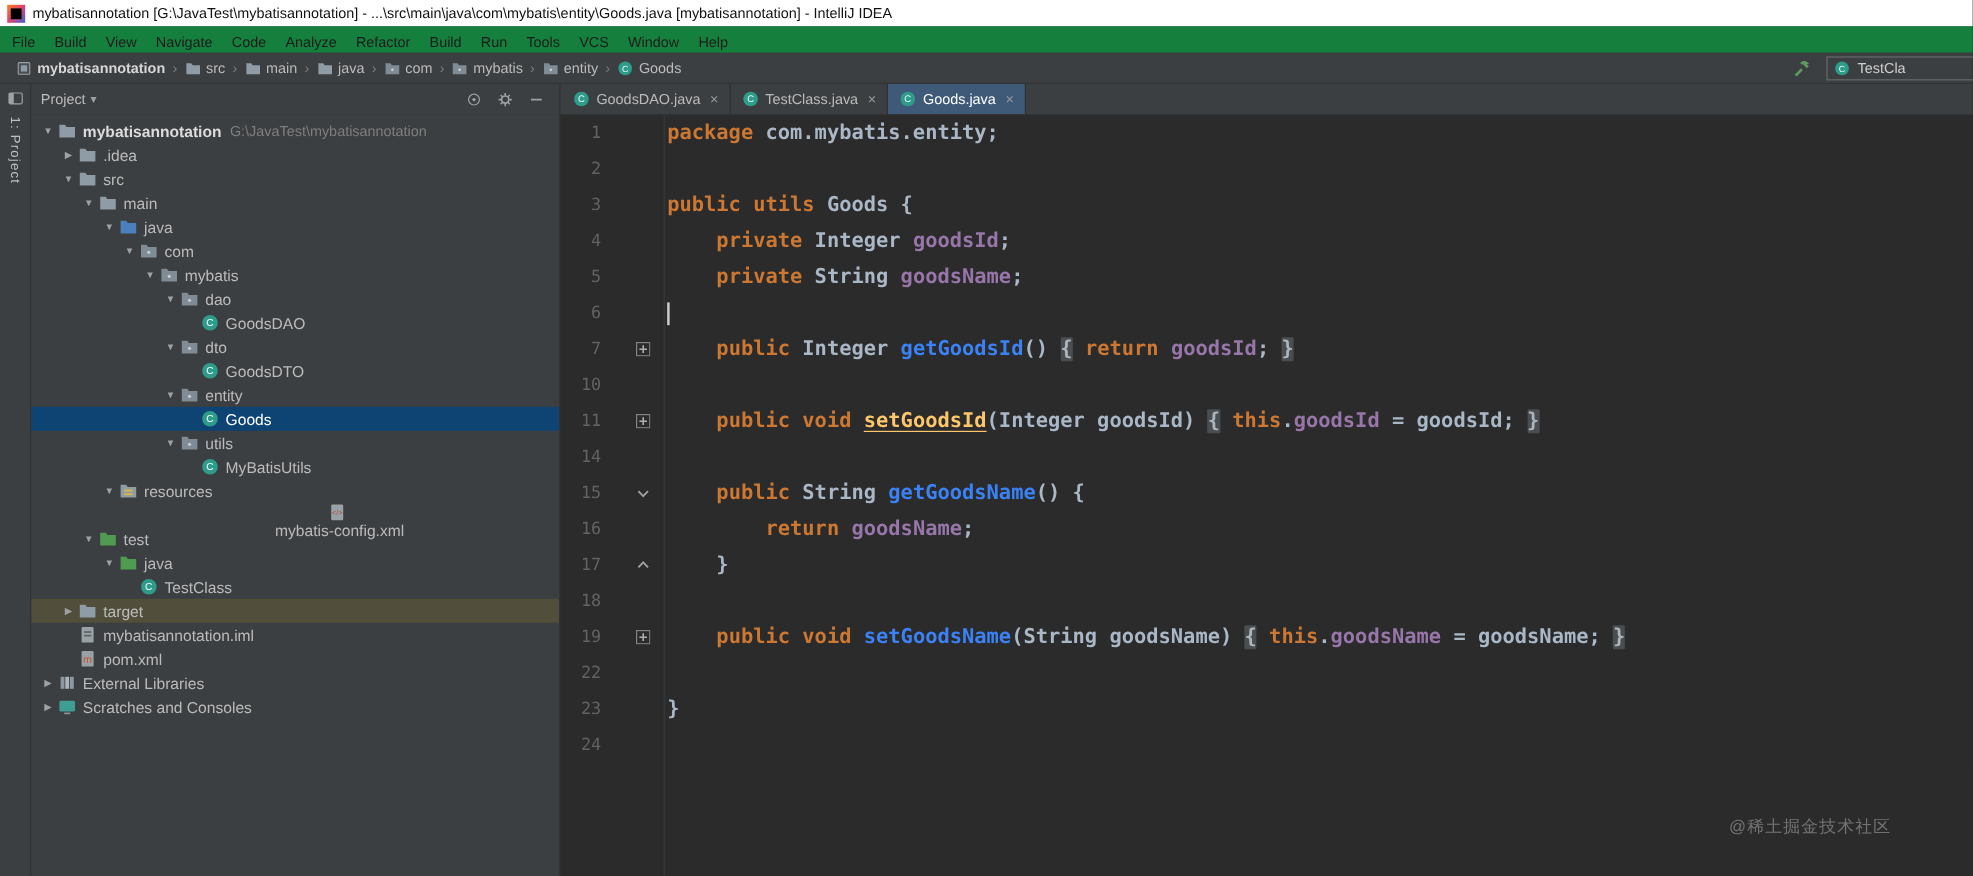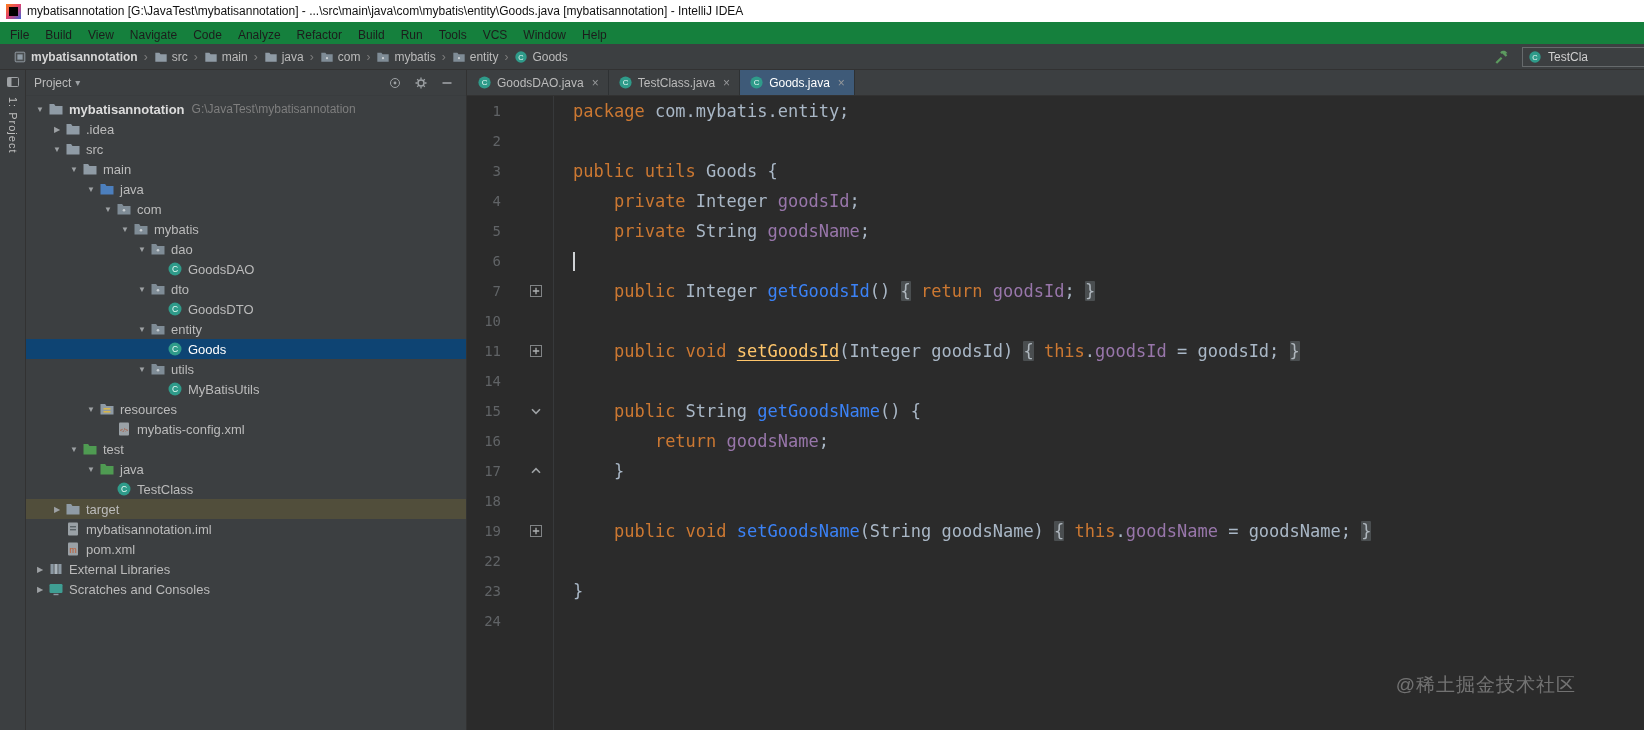--- a/index.html
+++ b/index.html
@@ -61,30 +61,30 @@
   .tab.active { background: #3e5a78; color: #ffffff; }
   .tab-close { color: #97999b; font-size: 12px; margin-left: 3px; }
 
   .code-wrap { flex: 1; position: relative; overflow: hidden; font-family: "DejaVu Sans Mono", "Liberation Mono", monospace; font-size: 17px; }
   .gutter-divider { position: absolute; left: 86px; top: 0; bottom: 0; width: 1px; background: #37393b; }
   .cline { height: 30px; display: flex; align-items: center; }
   .lnum { flex: 0 0 34px; text-align: right; color: #606366; font-size: 14px; }
   .lfold { flex: 0 0 52px; display: flex; justify-content: flex-end; padding-right: 11px; }
   .gut { width: 12px; height: 12px; display: inline-flex; }
   .gut svg { width: 100%; height: 100%; }
-  .ltext { white-space: pre; padding-left: 20px; }
+  .ltext { white-space: pre; padding-left: 3px; font-weight: bold; }
   .seg.kw { color: #cc7832; }
   .seg.plain { color: #a9b7c6; }
   .seg.field { color: #9876aa; }
   .seg.method { color: #3b82f6; }
   .seg.method-ul { color: #ffc66b; text-decoration: underline; text-underline-offset: 3px; }
   .seg.fold { background: #4a4e50; color: #aeb6bd; border-radius: 1px; }
   .caret { display: inline-block; width: 2px; height: 19px; background: #cfd2d5; vertical-align: middle; }
 
-  .watermark { position: absolute; right: 68px; bottom: 32px; color: rgba(222,222,222,0.4); font-size: 19px; letter-spacing: 1px; }
+  .watermark { position: absolute; right: 68px; bottom: 32px; color: rgba(222,222,222,0.4); font-size: 14px; letter-spacing: 1px; }
 </style>
 </head>
 <body>
 
 <div class="app">
 
   <div class="titlebar">
     <span class="idea-logo">
         <i></i>
       </span>
@@ -391,21 +391,21 @@
             <span class="chev">▼</span>
             <span class="ticon">
               <svg viewBox="0 0 16 16">
                 <path d="M1.5 3h4.6l1.4 1.9H14.5v8.6H1.5z" fill="#8f9ba5"></path>
                 <rect x="4.5" y="7" width="7" height="1.6" fill="#d8b64c"></rect>
                 <rect x="4.5" y="10" width="7" height="1.6" fill="#d8b64c"></rect>
               </svg>
             </span>
             <span class="tlabel">resources</span>
           </div>
-          <div class="tree-row" style="padding-left: 74px;">
+          <div class="tree-row" style="padding-left: 74px; flex-direction: column;">
             <span class="chev"></span>
             <span class="ticon">
               <svg viewBox="0 0 16 16">
                 <rect x="3" y="1.5" width="10" height="13" rx="1" fill="#9aa1a6"></rect>
                 <text x="8" y="10.5" font-size="6" font-family="sans-serif" fill="#a84f2e" text-anchor="middle">&lt;/&gt;</text>
               </svg>
             </span>
             <span class="tlabel">mybatis-config.xml</span>
           </div>
           <div class="tree-row" style="padding-left: 40px;">

